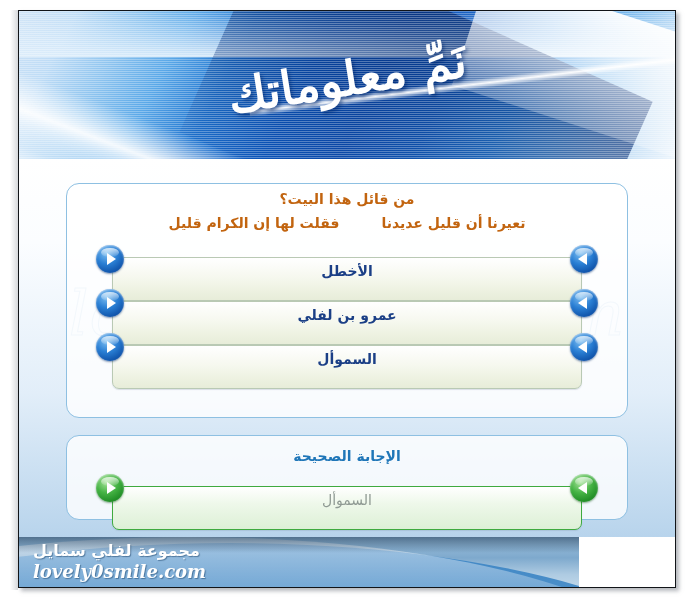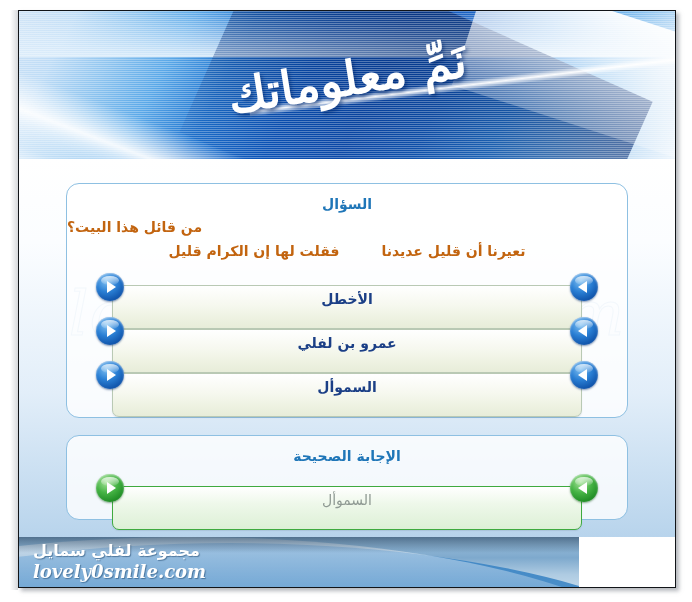--- a/index.html
+++ b/index.html
@@ -168,21 +168,21 @@
   #panel-answer   { top: 276px; height: 85px; }
 
   .panel-title {
     text-align: center;
     font-size: 14px;
     font-weight: bold;
     color: #1f76b8;
     margin-top: 12px;
   }
   #question-line {
-    text-align: left;
+    text-align: center;
     font-size: 14px;
     font-weight: bold;
     color: #c2640f;
     margin-top: 7px;
   }
   #verse-row {
     display: flex;
     justify-content: center;
     align-items: center;
     gap: 42px;
@@ -336,21 +336,20 @@
       <div id="scanlines"></div>
       <div id="logo-text">نَمِّ معلوماتك</div>
     </div>
 
     <div id="content">
 
       <div id="watermark">lovely0smile.com</div>
 
       <div class="panel" id="panel-question">
 
-        <div class="panel-title">السؤال</div>
 
         <div id="question-line">من قائل هذا البيت؟</div>
 
         <div id="verse-row">
           <span>تعيرنا أن قليل عديدنا</span>
           <span>فقلت لها إن الكرام قليل</span>
         </div>
 
         <div class="options">
 

